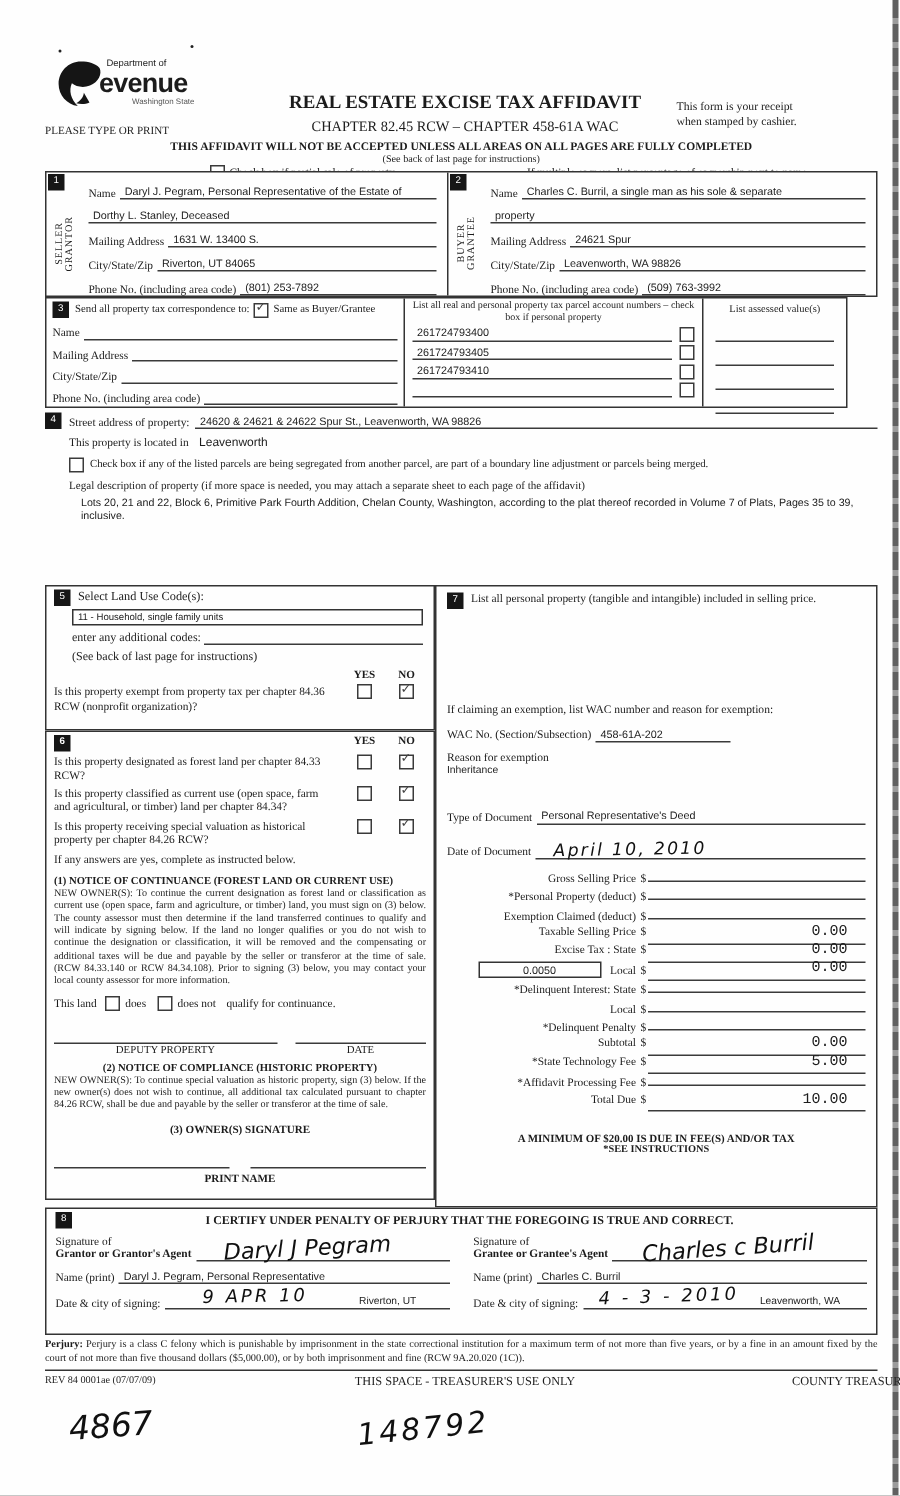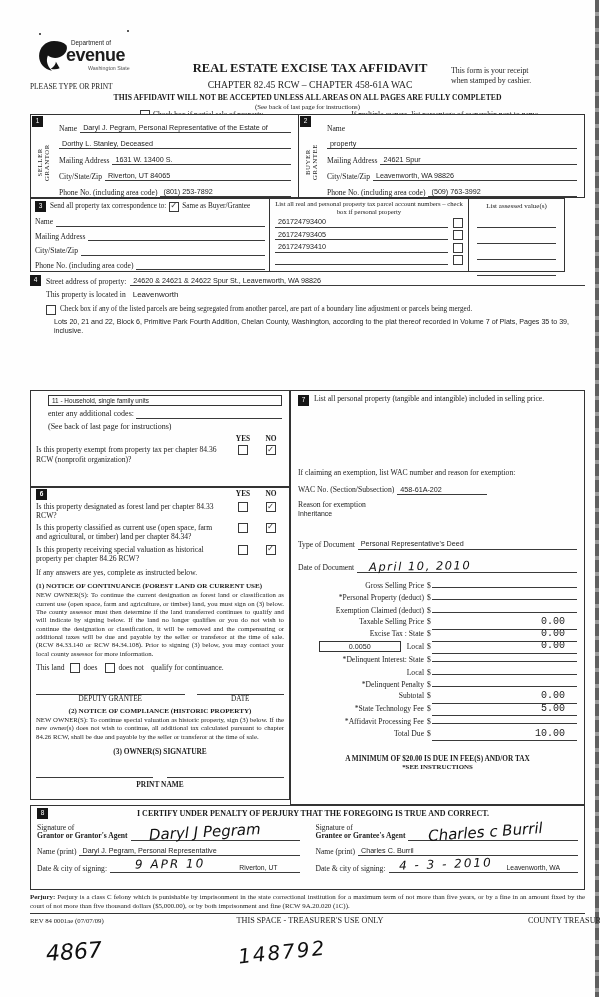--- a/index.html
+++ b/index.html
@@ -110,20 +110,21 @@
 
     <div style="flex:1;position:relative;display:flex">
       <span class="badge abs" style="left:1px;top:1px">2</span>
       <div style="width:24px;display:flex;align-items:center;justify-content:center;padding-top:12px">
         <span class="vlab">BUYER</span>
         <span class="vlab">GRANTEE</span>
       </div>
       <div style="flex:1;padding-top:2px">
         <div class="frow">
             <span class="lab">Name</span>
+            <span class="fill"><span class="val">Charles C. Burril, a single man as his sole &amp; separate</span></span>
           </div>
         <div class="frow">
             <span class="fill"><span class="val">property</span></span>
           </div>
         <div class="frow">
             <span class="lab">Mailing Address</span>
             <span class="fill"><span class="val">24621 Spur</span></span>
           </div>
         <div class="frow">
             <span class="lab">City/State/Zip</span>
@@ -197,24 +198,29 @@
       <span class="fill"><span class="val">24620 &amp; 24621 &amp; 24622 Spur St., Leavenworth, WA 98826</span></span>
     </div>
     <div class="row" style="margin:4px 0 0 16px;align-items:baseline">
       <span>This property is located in</span>
       <span class="val" style="font-size:8px;margin-left:4px">Leavenworth</span>
     </div>
     <div class="row" style="margin:4px 0 0 16px;align-items:center">
       <span class="cb"></span>
       <span style="margin-left:4px;font-size:7.2px">Check box if any of the listed parcels are being segregated from another parcel, are part of a boundary line adjustment or parcels being merged.</span>
     </div>
+    <div style="margin:4px 0 0 16px;font-size:7.4px">Legal description of property (if more space is needed, you may attach a separate sheet to each page of the affidavit)</div>
     <div class="sans" style="margin:3px 14px 0 24px;font-size:7.1px;line-height:1.3">Lots 20, 21 and 22, Block 6, Primitive Park Fourth Addition, Chelan County, Washington, according to the plat thereof recorded in Volume 7 of Plats, Pages 35 to 39, inclusive.</div>
   </div>
 
   <div class="box" style="left:30px;top:390px;width:260px;height:97px;padding:2px 5px;overflow:hidden">
+    <div class="row" style="align-items:center">
+      <span class="badge" style="margin-right:5px">5</span>
+      <span style="font-size:8.2px">Select Land Use Code(s):</span>
+    </div>
     <div style="border:1px solid #333;margin:2px 2px 0 12px;padding:0.5px 3px;font-family:'Liberation Sans',sans-serif;font-size:6.4px">11 - Household, single family units</div>
     <div class="row" style="margin:3px 2px 0 12px;align-items:flex-end">
       <span style="font-size:8px;margin-right:2px">enter any additional codes:</span>
       <span class="fill"></span>
     </div>
     <div style="margin:3px 0 0 12px;font-size:8px">(See back of last page for instructions)</div>
     <div class="ynhead" style="margin-top:2px">
       <span style="flex:1"></span>
       <span class="yncol">YES</span>
       <span class="yncol2">NO</span>
@@ -258,21 +264,21 @@
       <span class="cb" style="margin-left:8px"></span>
       <span style="margin-left:3px">does not</span>
       <span style="margin-left:7px">qualify for continuance.</span>
     </div>
     <div class="row" style="margin-top:12px">
       <span class="sigline" style="flex:1.7"></span>
       <span style="width:12px"></span>
       <span class="sigline" style="flex:1"></span>
     </div>
     <div class="row" style="font-size:7.2px">
-      <span style="flex:1.7;text-align:center">DEPUTY GRANTEE</span>
+      <span style="flex:1.7;text-align:center">DEPUTY PROPERTY</span>
       <span style="width:12px"></span>
       <span style="flex:1;text-align:center">DATE</span>
     </div>
     <div class="b ctr" style="margin-top:3px;font-size:7.1px">(2) NOTICE OF COMPLIANCE (HISTORIC PROPERTY)</div>
     <div class="para">NEW OWNER(S): To continue special valuation as historic property, sign (3) below. If the new owner(s) does not wish to continue, all additional tax calculated pursuant to chapter 84.26 RCW, shall be due and payable by the seller or transferor at the time of sale.</div>
     <div class="b ctr" style="margin-top:6px;font-size:7.4px">(3) OWNER(S) SIGNATURE</div>
     <div class="row" style="margin-top:12px">
       <span class="sigline" style="flex:1"></span>
       <span style="width:14px"></span>
       <span class="sigline" style="flex:1"></span>

